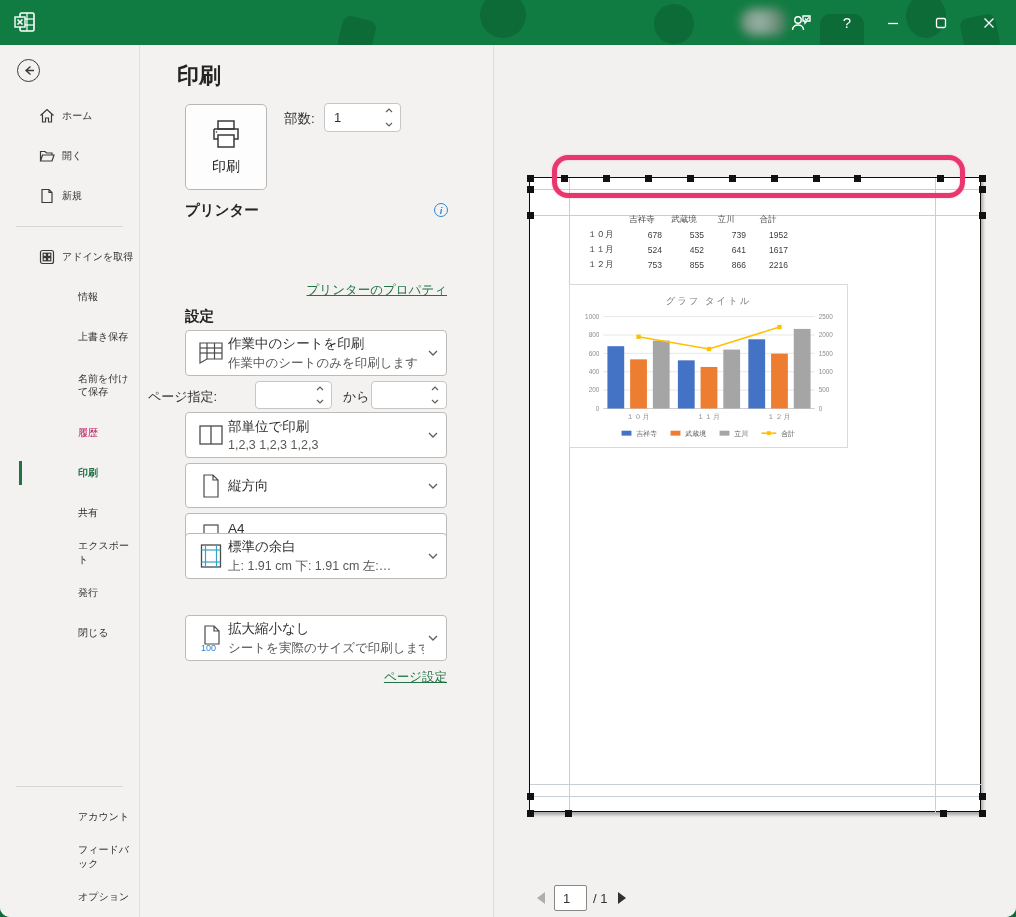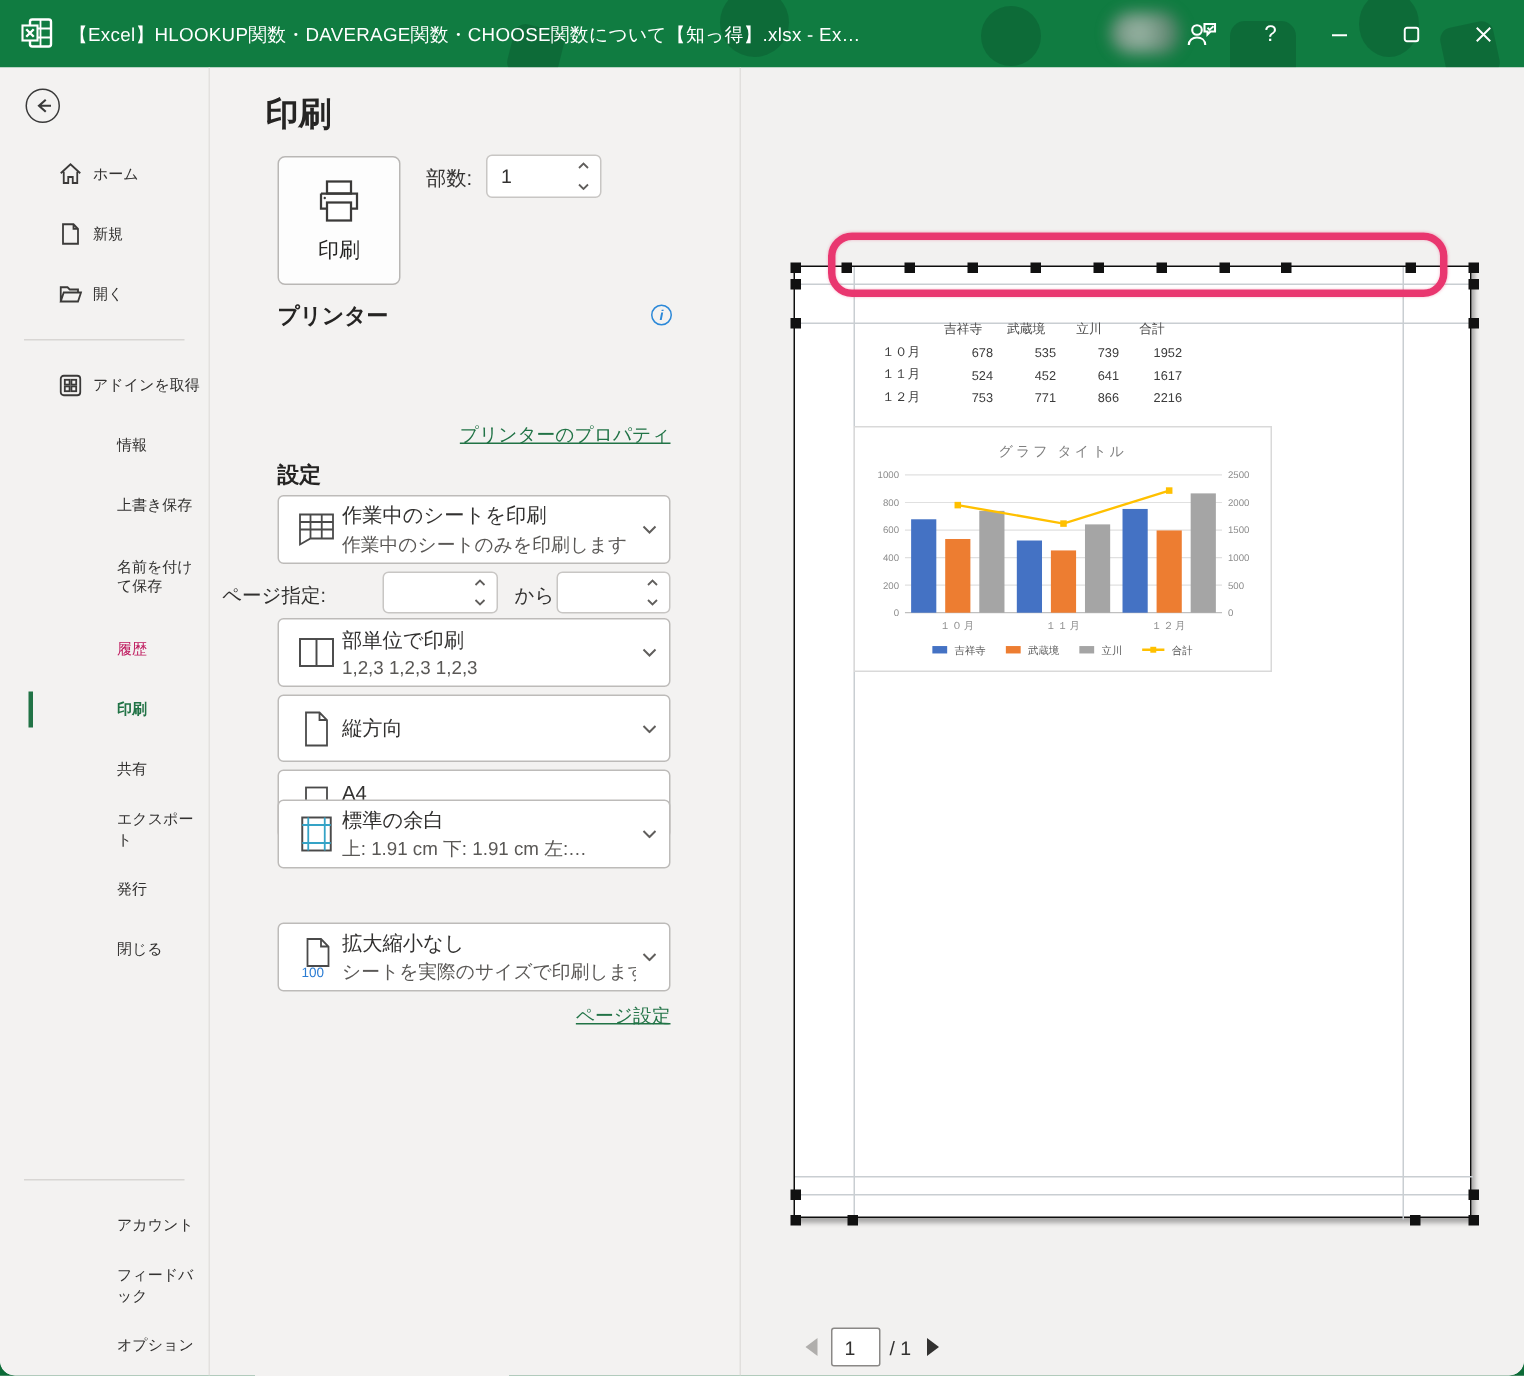--- a/index.html
+++ b/index.html
@@ -86,21 +86,20 @@
     <div class="deco" style="left:962px;top:16px;width:36px;height:36px;border-radius:8px;transform:rotate(-12deg);"></div>
 
     <svg class="appicon" viewBox="0 0 22 22">
       <rect x="6" y="2" width="14" height="18" rx="1.5" fill="none" stroke="#fff" stroke-width="1.6"></rect>
       <line x1="13" y1="2" x2="13" y2="20" stroke="#fff" stroke-width="1.2"></line>
       <line x1="6" y1="8" x2="20" y2="8" stroke="#fff" stroke-width="1.2"></line>
       <line x1="6" y1="14" x2="20" y2="14" stroke="#fff" stroke-width="1.2"></line>
       <rect x="1" y="6" width="10" height="10" fill="#107c41" stroke="#fff" stroke-width="1.4"></rect>
       <path d="M3.5 8.5 L8.5 13.5 M8.5 8.5 L3.5 13.5" stroke="#fff" stroke-width="1.6"></path>
     </svg>
-    <div class="doc-title">【Excel】HLOOKUP関数・DAVERAGE関数・CHOOSE関数について【知っ得】.xlsx  -  Ex…</div>
 
     <div class="blur-name"></div>
     <div class="tb-btn" style="left:778px;">
       <svg width="22" height="18" viewBox="0 0 22 18" fill="none" stroke="#fff" stroke-width="1.4">
         <circle cx="8" cy="6" r="3.2"></circle>
         <path d="M2.5 16 c0-3.2 2.5-5 5.5-5 s5.5 1.8 5.5 5"></path>
         <path d="M13 2 h7 v5 h-3 l-2 2 v-2 h-2 z" fill="#107c41"></path>
         <path d="M15 4.5 l1.4 1.4 L19 3.5" stroke-width="1.2"></path>
       </svg>
     </div>
@@ -132,29 +131,29 @@
     </div>
 
     <div class="side-item">
       <svg class="sicon" viewBox="0 0 16 16" fill="none" stroke="#3b3a39" stroke-width="1.2">
           <path d="M1.5 7.5 L8 1.5 L14.5 7.5 M3.5 6.5 V14 H6.5 V10 H9.5 V14 H12.5 V6.5"></path>
         </svg>
       <span>ホーム</span>
     </div>
     <div class="side-item">
       <svg class="sicon" viewBox="0 0 16 16" fill="none" stroke="#3b3a39" stroke-width="1.2">
-          <path d="M3 1.5 H10 L13 4.5 V14.5 H3 Z M10 1.5 V4.5 H13"></path>
-        </svg>
-      <span>新規</span>
+          <path d="M1.5 13 V3.5 H6 L7.5 5 H13 V7 M1.5 13 L3.5 7 H15 L13 13 Z"></path>
+        </svg>
+      <span>開く</span>
     </div>
     <div class="side-item">
       <svg class="sicon" viewBox="0 0 16 16" fill="none" stroke="#3b3a39" stroke-width="1.2">
-          <path d="M1.5 13 V3.5 H6 L7.5 5 H13 V7 M1.5 13 L3.5 7 H15 L13 13 Z"></path>
-        </svg>
-      <span>開く</span>
+          <path d="M3 1.5 H10 L13 4.5 V14.5 H3 Z M10 1.5 V4.5 H13"></path>
+        </svg>
+      <span>新規</span>
     </div>
 
     <div class="side-div"></div>
 
     <div class="side-item">
       <svg class="sicon" viewBox="0 0 16 16" fill="none" stroke="#3b3a39" stroke-width="1.2">
           <rect x="1.5" y="1.5" width="13" height="13" rx="2"></rect>
           <rect x="4.2" y="4.2" width="3.2" height="3.2"></rect>
           <rect x="8.6" y="4.2" width="3.2" height="3.2"></rect>
           <rect x="4.2" y="8.6" width="3.2" height="3.2"></rect>
@@ -394,21 +393,21 @@
         <tr>
           <td class="rl">１１月</td>
           <td class="v">524</td>
           <td class="v">452</td>
           <td class="v">641</td>
           <td class="v">1617</td>
         </tr>
         <tr>
           <td class="rl">１２月</td>
           <td class="v">753</td>
-          <td class="v">771</td>
+          <td class="v">855</td>
           <td class="v">866</td>
           <td class="v">2216</td>
         </tr>
       </tbody>
         </table>
 
       <svg class="pchart" id="chart" viewBox="0 0 279 164">
           <text x="139.5" y="19" text-anchor="middle" font-size="9.5" fill="#7f7f7f" letter-spacing="2">グラフ タイトル</text>
           <line x1="33" x2="247" y1="125" y2="125" stroke="#bfbfbf" stroke-width="0.8"></line>
           <line x1="33" x2="247" y1="106.4" y2="106.4" stroke="#e0e0e0" stroke-width="0.8"></line>

